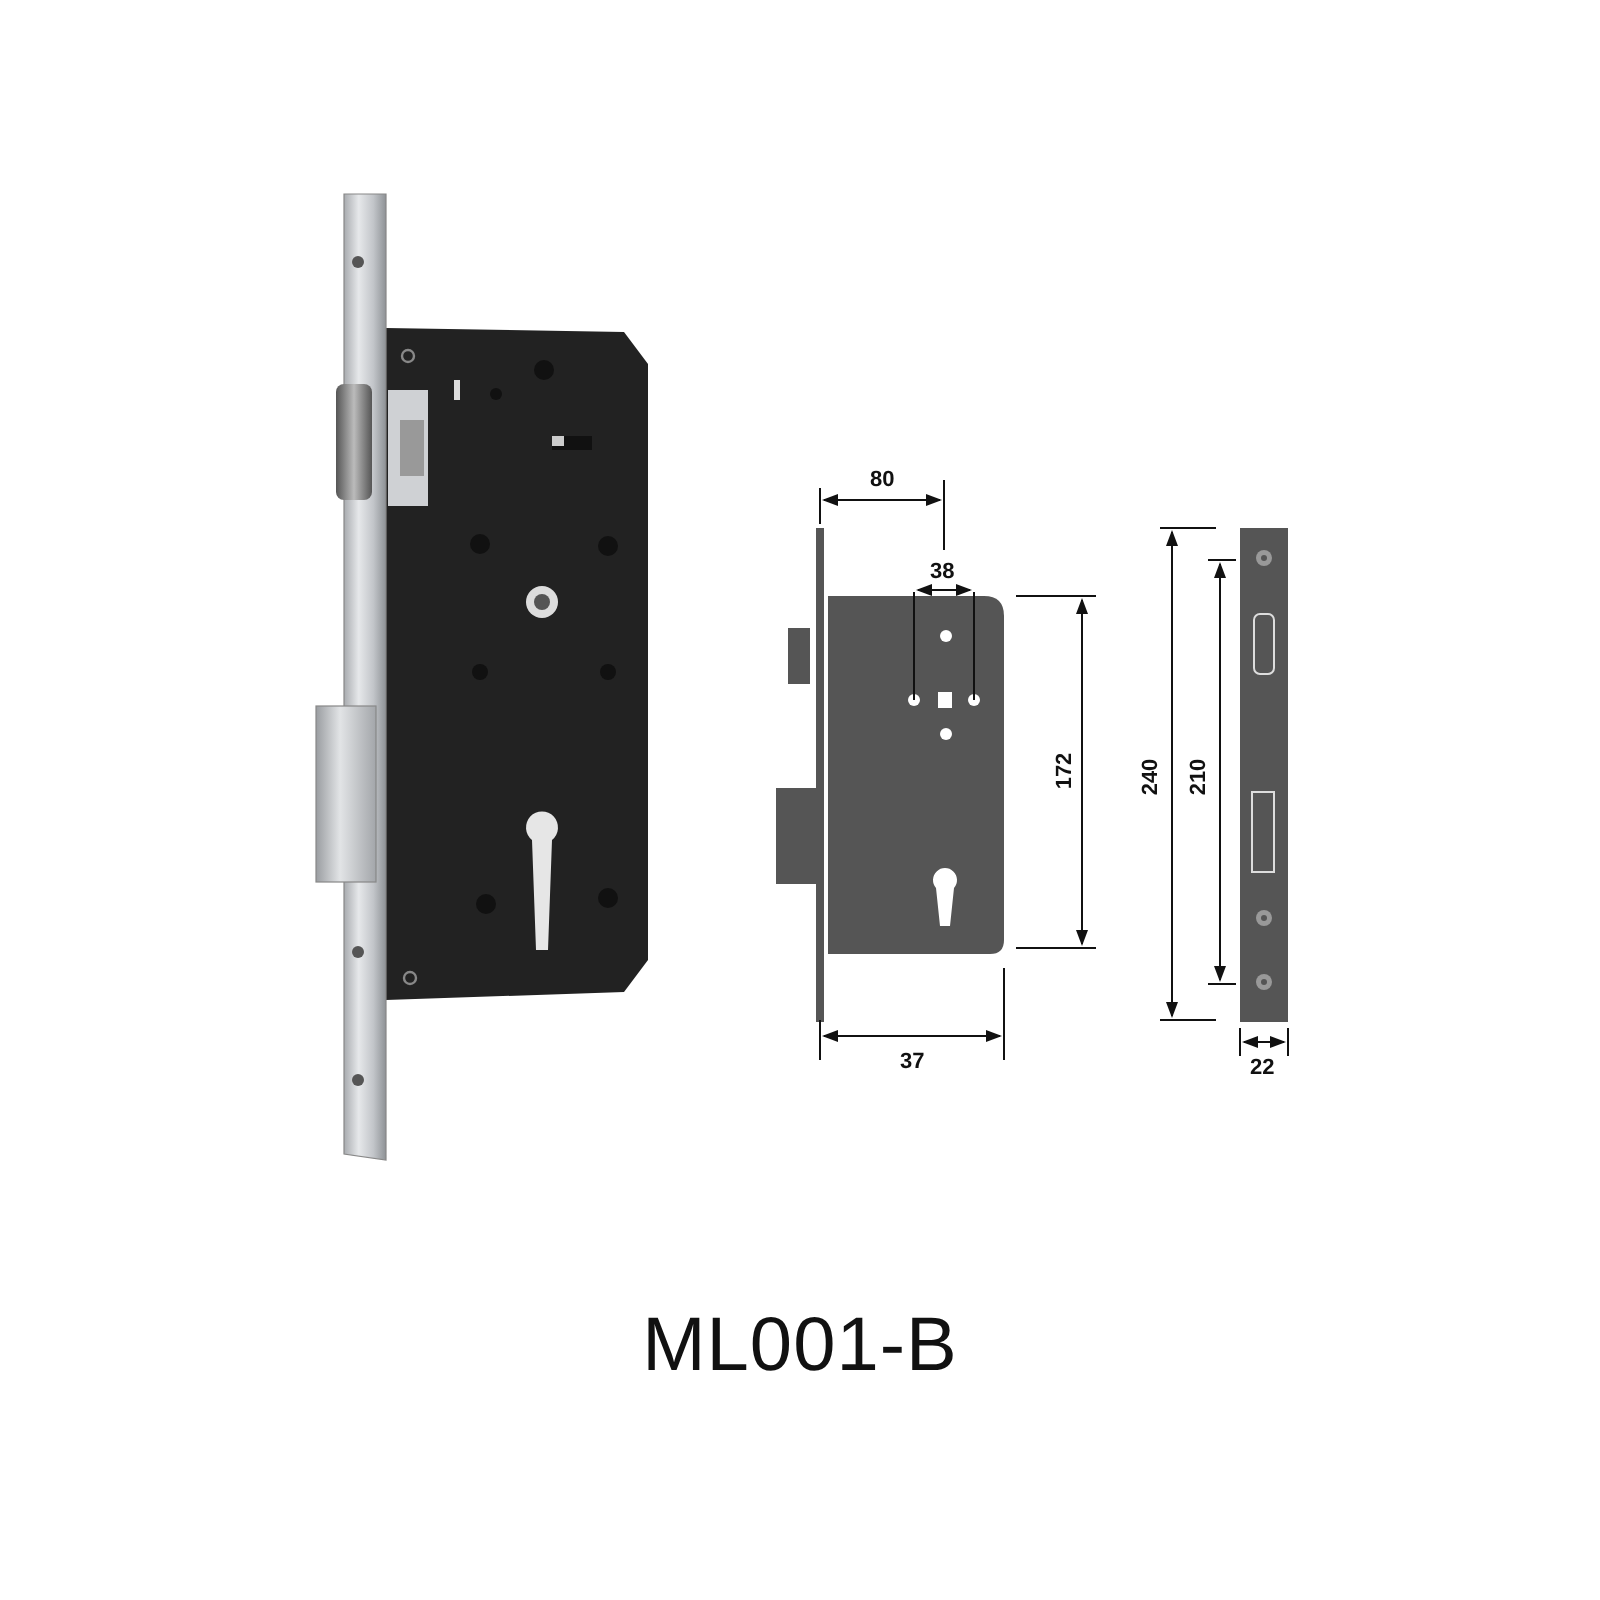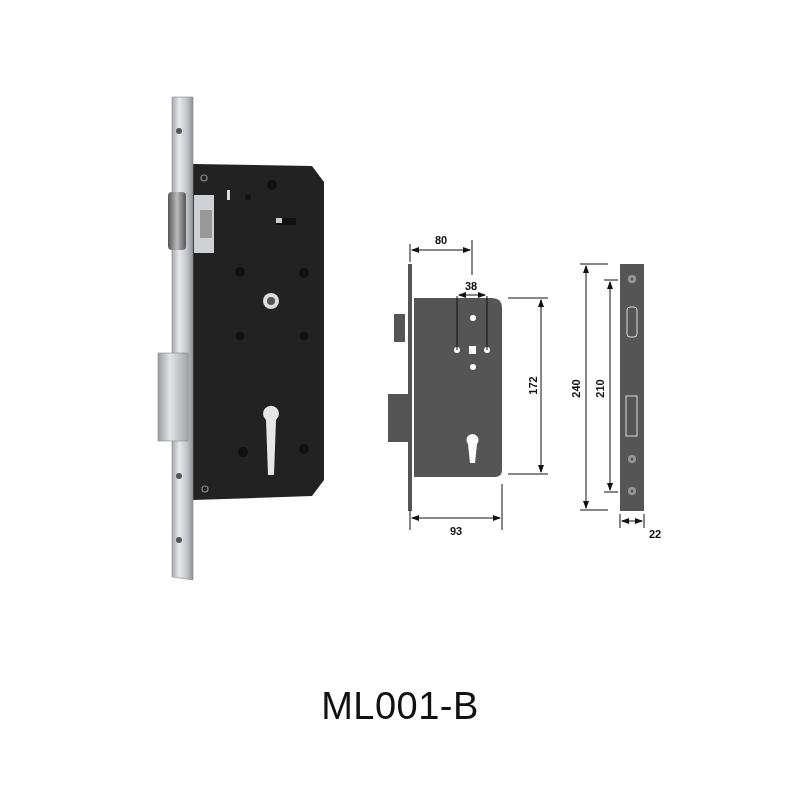--- a/index.html
+++ b/index.html
@@ -3,21 +3,21 @@
 <meta charset="utf-8">
 <style>
   html, body { margin: 0; padding: 0; background: #ffffff; }
   body { width: 800px; height: 800px; position: relative; overflow: hidden;
          font-family: "Liberation Sans", sans-serif; }
   .abs { position: absolute; }
   svg { position: absolute; left: 0; top: 0; }
   .dim-label { position: absolute; font-family: "Liberation Sans", sans-serif;
                font-weight: bold; font-size: 11px; color: #111; line-height: 1; }
   .vert { transform: rotate(-90deg); transform-origin: center center; }
-  .title { position: absolute; left: 0; width: 800px; top: 685px; text-align: center;
+  .title { position: absolute; left: 0; width: 800px; top: 652px; text-align: center;
            font-family: "Liberation Sans", sans-serif; font-size: 38px; color: #111;
            letter-spacing: 0.5px; }
 </style>
 </head>
 <body>
 
 <div class="abs" style="left:150px;top:90px;width:200px;height:500px;">
 <svg width="200" height="500" viewBox="150 90 200 500">
   <defs>
     <linearGradient id="plate" x1="0" x2="1" y1="0" y2="0">
@@ -131,18 +131,18 @@
 
   <line x1="620" y1="514" x2="620" y2="528" stroke="#111" stroke-width="1"></line>
   <line x1="644" y1="514" x2="644" y2="528" stroke="#111" stroke-width="1"></line>
   <line x1="622" y1="521" x2="642" y2="521" stroke="#111" stroke-width="1" marker-start="url(#arr)" marker-end="url(#arr)"></line>
 </svg>
 </div>
 
 <span class="dim-label" style="left:435px;top:235px;">80</span>
 <span class="dim-label" style="left:465px;top:281px;">38</span>
 <span class="dim-label vert" style="left:524px;top:380px;">172</span>
-<span class="dim-label" style="left:450px;top:526px;">93</span>
+<span class="dim-label" style="left:450px;top:526px;">37</span>
 <span class="dim-label vert" style="left:567px;top:383px;">240</span>
 <span class="dim-label vert" style="left:591px;top:383px;">210</span>
-<span class="dim-label" style="left:649px;top:529px;">22</span>
+<span class="dim-label" style="left:625px;top:529px;">22</span>
 
 <div class="title">ML001-B</div>
 
 </body></html>

